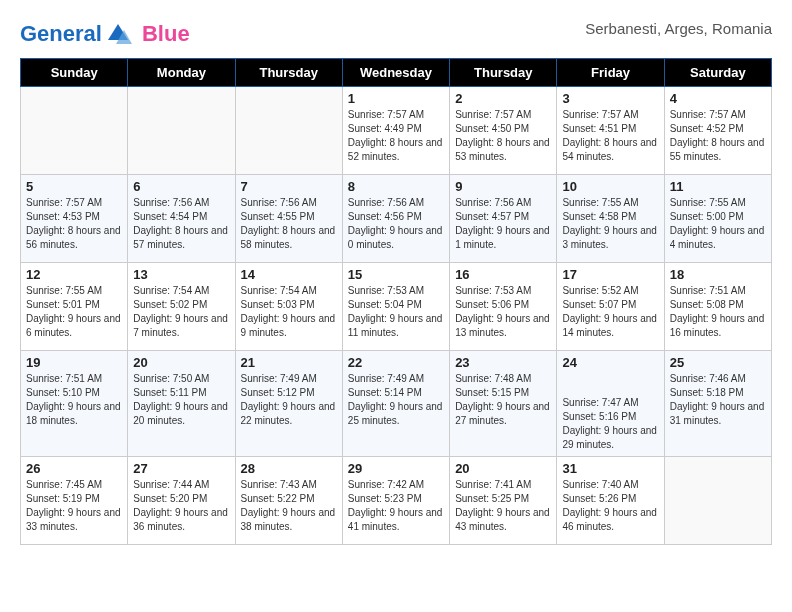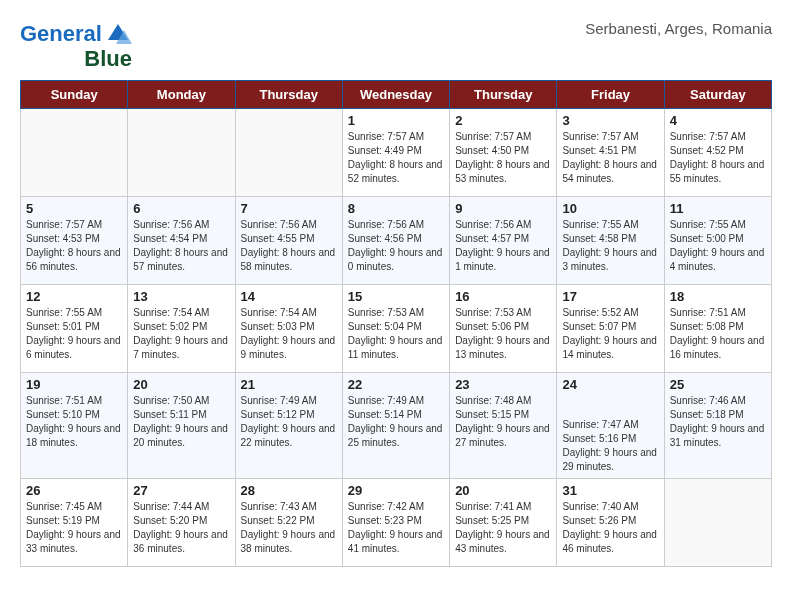--- a/index.html
+++ b/index.html
@@ -11,38 +11,38 @@
       padding: 20px;
     }
     .header {
       display: flex;
       justify-content: space-between;
       align-items: flex-start;
       margin-bottom: 10px;
     }
     .logo {
       display: flex;
-      flex-direction: column;
-      align-items: flex-end;
+      flex-direction: row;
+      align-items: center;
     }
     .logo-general {
       font-size: 22px;
       font-weight: bold;
       color: #333;
       line-height: 1;
     }
     .logo-general span {
       color: #1a6bbf;
     }
     .logo-blue {
       font-size: 22px;
       font-weight: bold;
-      color: #14532d;
+      color: #ec4899;
       line-height: 1;
-      margin-left: 18px;
+      margin-left: 10px;
     }
     .logo-row {
       display: flex;
       align-items: center;
       gap: 0;
     }
     .logo-icon {
       width: 28px;
       height: 28px;
       margin-left: 2px;
@@ -59,21 +59,21 @@
     .subtitle {
       font-size: 15px;
       color: #555;
     }
     table {
       width: 100%;
       border-collapse: collapse;
       table-layout: fixed;
     }
     thead th {
-      background: #7f1d1d;
+      background: #000000;
       color: #fff;
       font-size: 13px;
       font-weight: bold;
       padding: 6px 4px;
       text-align: center;
       border: 1px solid #1a5a9a;
     }
     tbody td {
       border: 1px solid #ccc;
       vertical-align: top;

